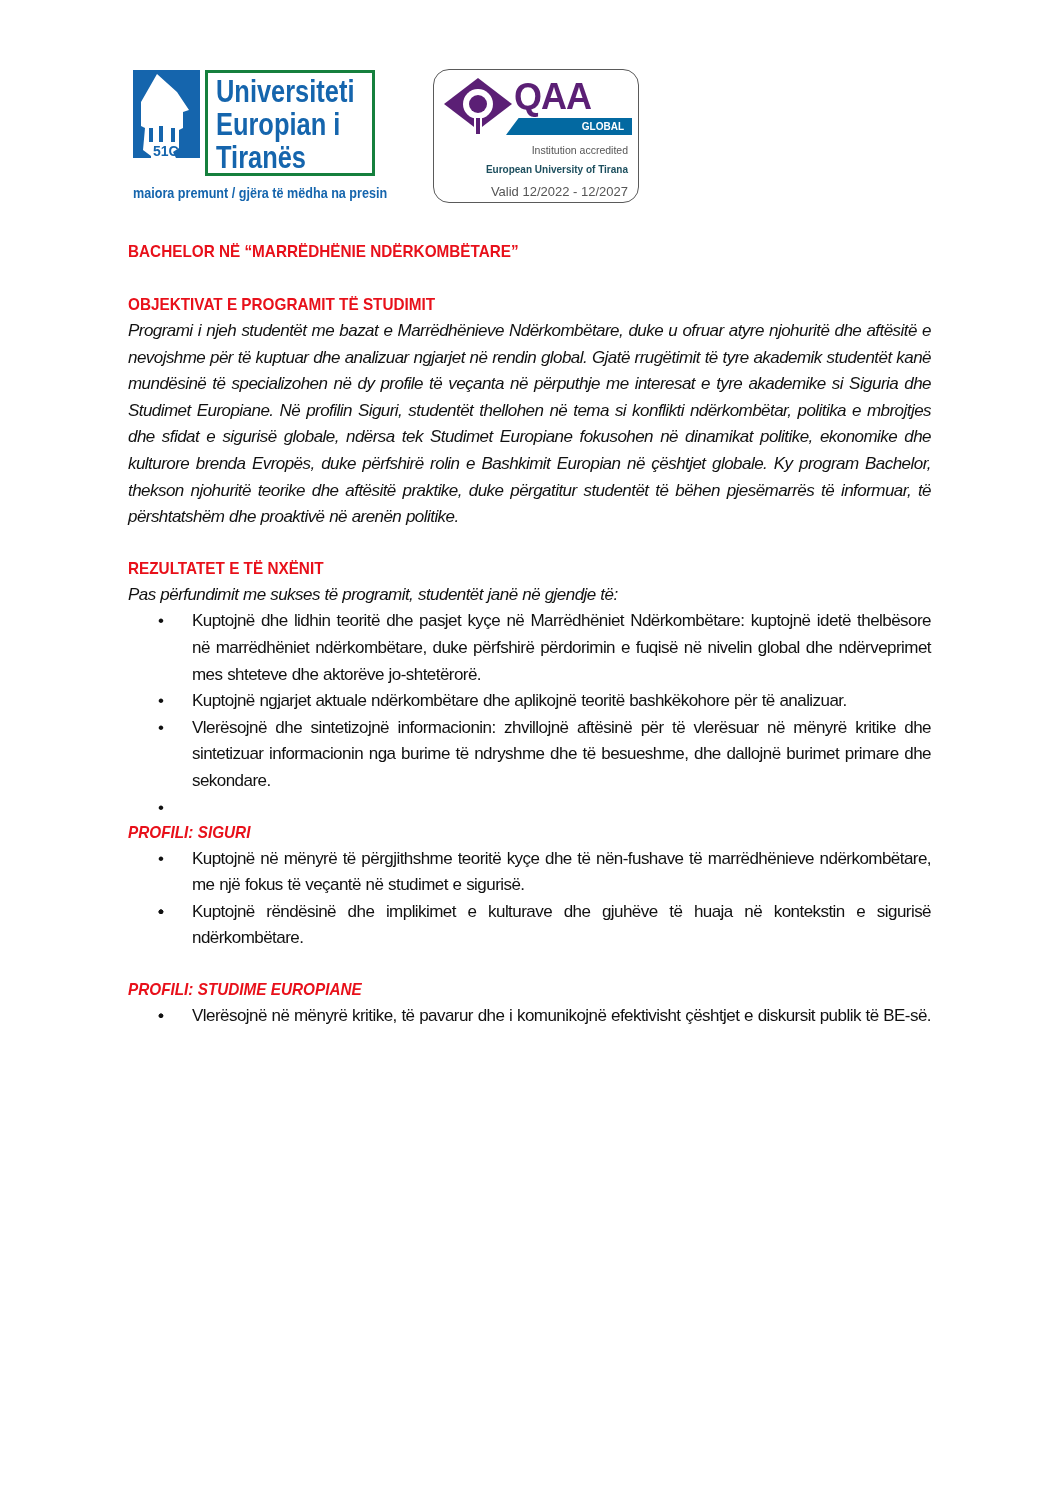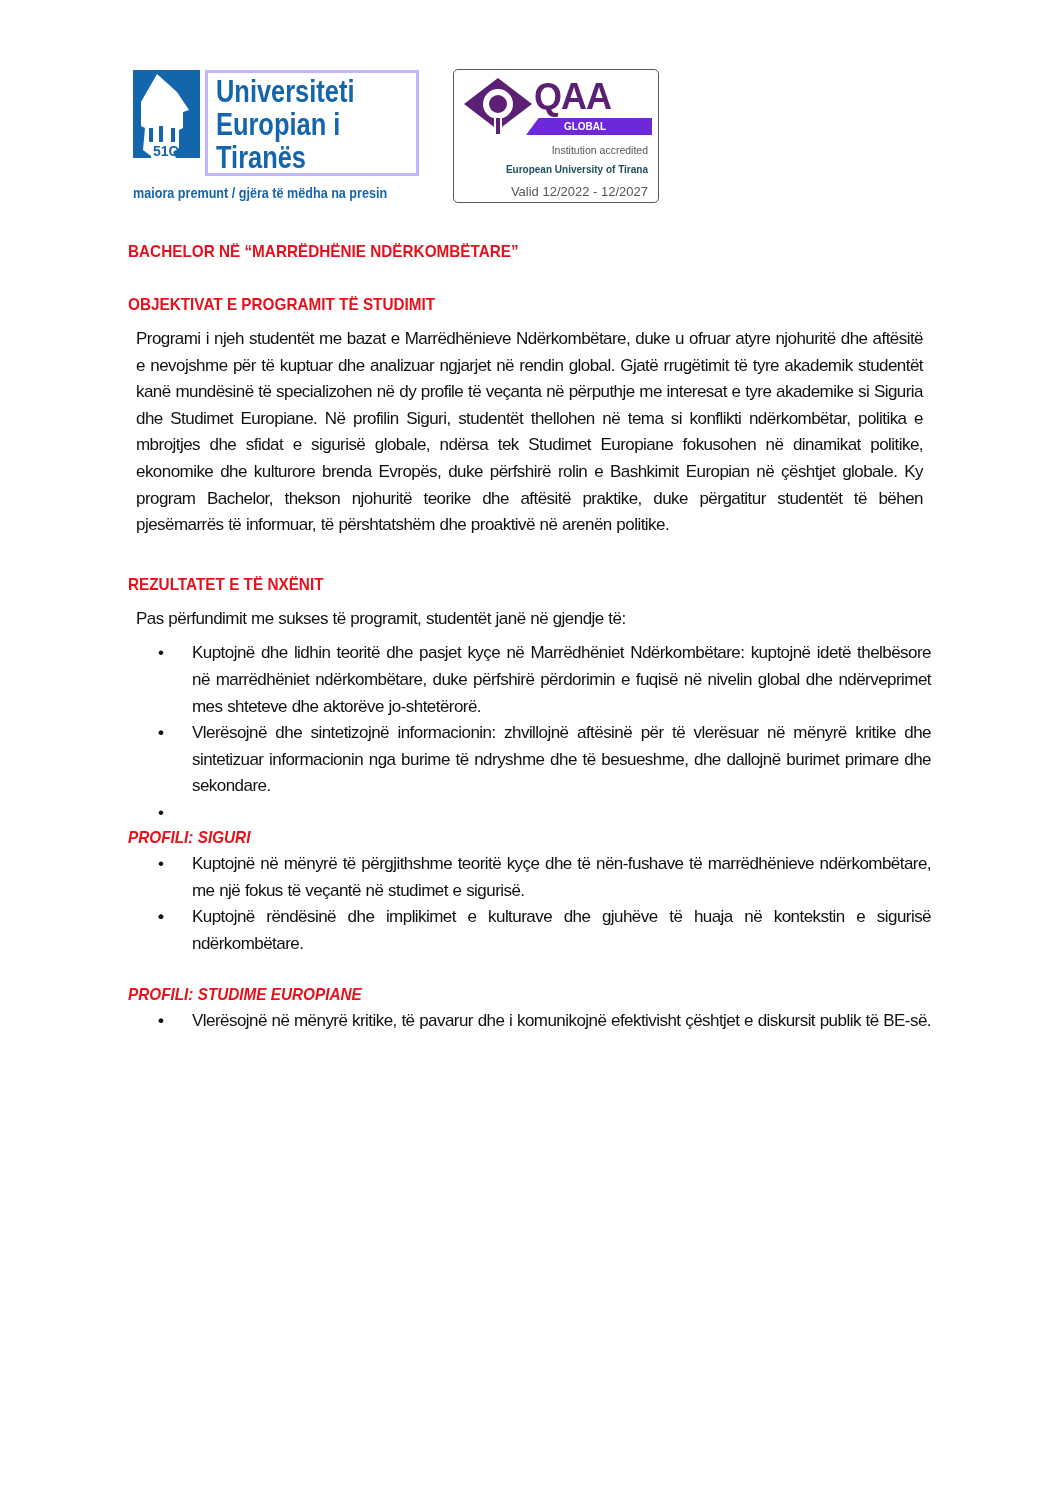--- a/index.html
+++ b/index.html
@@ -3,48 +3,48 @@
   <meta charset="utf-8">
   <style>
     html, body { margin: 0; padding: 0; background: #ffffff; }
     body { width: 1059px; height: 1496px; position: relative; overflow: hidden;
            font-family: "Liberation Sans", sans-serif; color: #111; }
     .page { position: absolute; left: 0; top: 0; width: 1059px; height: 1496px; }
 
     
     .uet-logo { position: absolute; left: 133px; top: 70px; width: 268px; height: 136px; }
     .uet-block { position: absolute; left: 0; top: 0; width: 67px; height: 88px; background: #1565ad; }
-    .uet-box { position: absolute; left: 72px; top: 0; width: 214px; height: 106px;
-               border: 3px solid #c4b5fd; box-sizing: border-box; }
+    .uet-box { position: absolute; left: 72px; top: 0; width: 170px; height: 106px;
+               border: 3px solid #15803d; box-sizing: border-box; }
     .uet-name { position: absolute; left: 8px; top: 2px; font-family: "Liberation Sans", sans-serif;
                 font-weight: bold; color: #1565ad; font-size: 31px; line-height: 33px;
                 transform: scaleX(0.82); transform-origin: left top; white-space: pre-line; }
     .uet-motto { position: absolute; left: 0; top: 114px; font-weight: bold; color: #1565ad;
                  font-size: 15px; white-space: nowrap; transform: scaleX(0.84); transform-origin: left top; }
 
     .qaa-badge { position: absolute; left: 433px; top: 69px; width: 206px; height: 134px;
-                 border: 1px solid #5a5a5a; border-radius: 5px; box-sizing: border-box; margin-left: 20px; }
+                 border: 1px solid #5a5a5a; border-radius: 16px; box-sizing: border-box; }
     .qaa-mark { position: absolute; left: 10px; top: 8px; }
     .qaa-text { position: absolute; left: 80px; top: 6px; font-weight: 900; color: #5b1f75;
                 font-size: 36px; letter-spacing: -1px; }
     .qaa-global { position: absolute; left: 72px; top: 48px; width: 126px; height: 17px;
-                  background: #6d28d9; clip-path: polygon(10% 0, 100% 0, 100% 100%, 0 100%);
-                  color: #fff; font-size: 10px; font-weight: bold; text-align: center;
+                  background: #0369a1; clip-path: polygon(10% 0, 100% 0, 100% 100%, 0 100%);
+                  color: #fff; font-size: 10px; font-weight: bold; text-align: right;
                   box-sizing: border-box; padding-right: 8px; line-height: 17px; }
     .qaa-accred { position: absolute; right: 10px; top: 74px; font-size: 10.5px; color: #555; }
     .qaa-uni { position: absolute; right: 10px; top: 94px; font-size: 10px; font-weight: bold; color: #1d4f5e; }
     .qaa-valid { position: absolute; right: 10px; top: 114px; font-size: 13px; color: #555; }
 
     
     .content { position: absolute; left: 128px; top: 238px; width: 803px; }
     .h-red { color: #e8101a; font-weight: bold; font-size: 17px; line-height: 27px; margin: 0;
              transform: scaleX(0.9); transform-origin: left; white-space: nowrap; }
     .h-italic { font-style: italic; }
-    .para { font-size: 17px; line-height: 26.6px; margin: 8px; text-align: justify; text-align-last: left;
-            letter-spacing: -0.55px; word-spacing: 0.5px; }
+    .para { font-size: 17px; line-height: 26.6px; margin: 0; text-align: justify; text-align-last: left;
+            letter-spacing: -0.55px; word-spacing: 0.5px; font-style: italic; }
     ul.bullets { list-style: none; margin: 0; padding: 0; }
     ul.bullets li { position: relative; padding-left: 64px; font-size: 17px; line-height: 26.6px;
                     text-align: justify; letter-spacing: -0.55px; word-spacing: 0.5px; }
     ul.bullets li .dot { position: absolute; left: 30px; top: 0; }
     .gap1 { height: 26px; }
     .gap2 { height: 24px; }
   </style>
 </head>
 <body>
 
@@ -90,21 +90,21 @@
     <div class="gap1"></div>
 
     <h2 class="h-red">OBJEKTIVAT E PROGRAMIT TË STUDIMIT</h2>
     <p class="para">Programi i njeh studentët me bazat e Marrëdhënieve Ndërkombëtare, duke u ofruar atyre njohuritë dhe aftësitë e nevojshme për të kuptuar dhe analizuar ngjarjet në rendin global. Gjatë rrugëtimit të tyre akademik studentët kanë mundësinë të specializohen në dy profile të veçanta në përputhje me interesat e tyre akademike si Siguria dhe Studimet Europiane. Në profilin Siguri, studentët thellohen në tema si konflikti ndërkombëtar, politika e mbrojtjes dhe sfidat e sigurisë globale, ndërsa tek Studimet Europiane fokusohen në dinamikat politike, ekonomike dhe kulturore brenda Evropës, duke përfshirë rolin e Bashkimit Europian në çështjet globale. Ky program Bachelor, thekson njohuritë teorike dhe aftësitë praktike, duke përgatitur studentët të bëhen pjesëmarrës të informuar, të përshtatshëm dhe proaktivë në arenën politike.</p>
     <div class="gap2"></div>
 
     <h2 class="h-red">REZULTATET E TË NXËNIT</h2>
     <p class="para">Pas përfundimit me sukses të programit, studentët janë në gjendje të:</p>
     <ul class="bullets">
       <li><span class="dot">•</span><span>Kuptojnë dhe lidhin teoritë dhe pasjet kyçe në Marrëdhëniet Ndërkombëtare: kuptojnë idetë thelbësore në marrëdhëniet ndërkombëtare, duke përfshirë përdorimin e fuqisë në nivelin global dhe ndërveprimet mes shteteve dhe aktorëve jo-shtetërorë.</span></li>
-      <li><span class="dot">•</span></li>
+      <li><span class="dot">•</span><span>Kuptojnë ngjarjet aktuale ndërkombëtare dhe aplikojnë teoritë bashkëkohore për të analizuar.</span></li>
       <li><span class="dot">•</span><span>Vlerësojnë dhe sintetizojnë informacionin: zhvillojnë aftësinë për të vlerësuar në mënyrë kritike dhe sintetizuar informacionin nga burime të ndryshme dhe të besueshme, dhe dallojnë burimet primare dhe sekondare.</span></li>
       <li><span class="dot">•</span></li>
     </ul>
     <div class="gap2"></div>
 
     <h2 class="h-red h-italic">PROFILI: SIGURI</h2>
     <ul class="bullets">
       <li><span class="dot">•</span><span>Kuptojnë në mënyrë të përgjithshme teoritë kyçe dhe të nën-fushave të marrëdhënieve ndërkombëtare, me një fokus të veçantë në studimet e sigurisë.</span></li>
       <li><span class="dot">•</span></li>
       <li><span class="dot">•</span></li>

